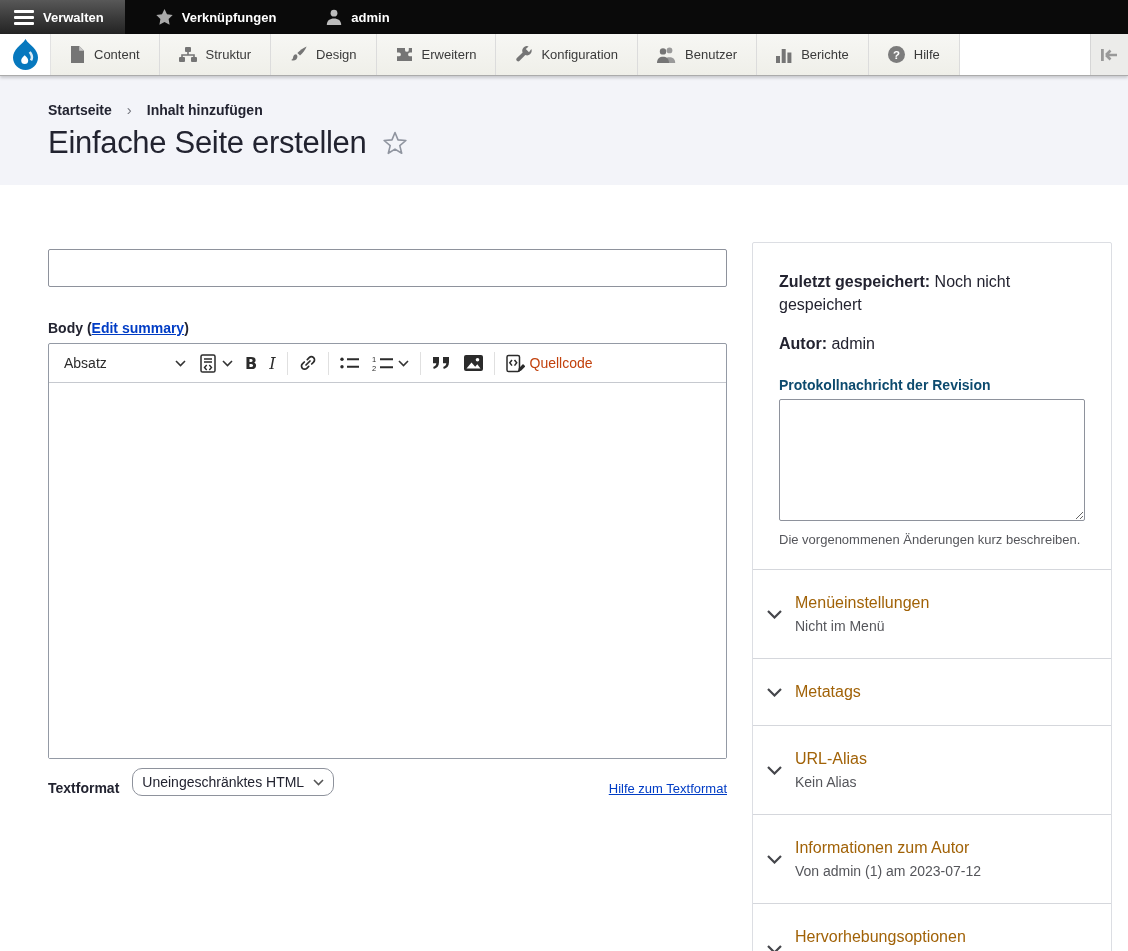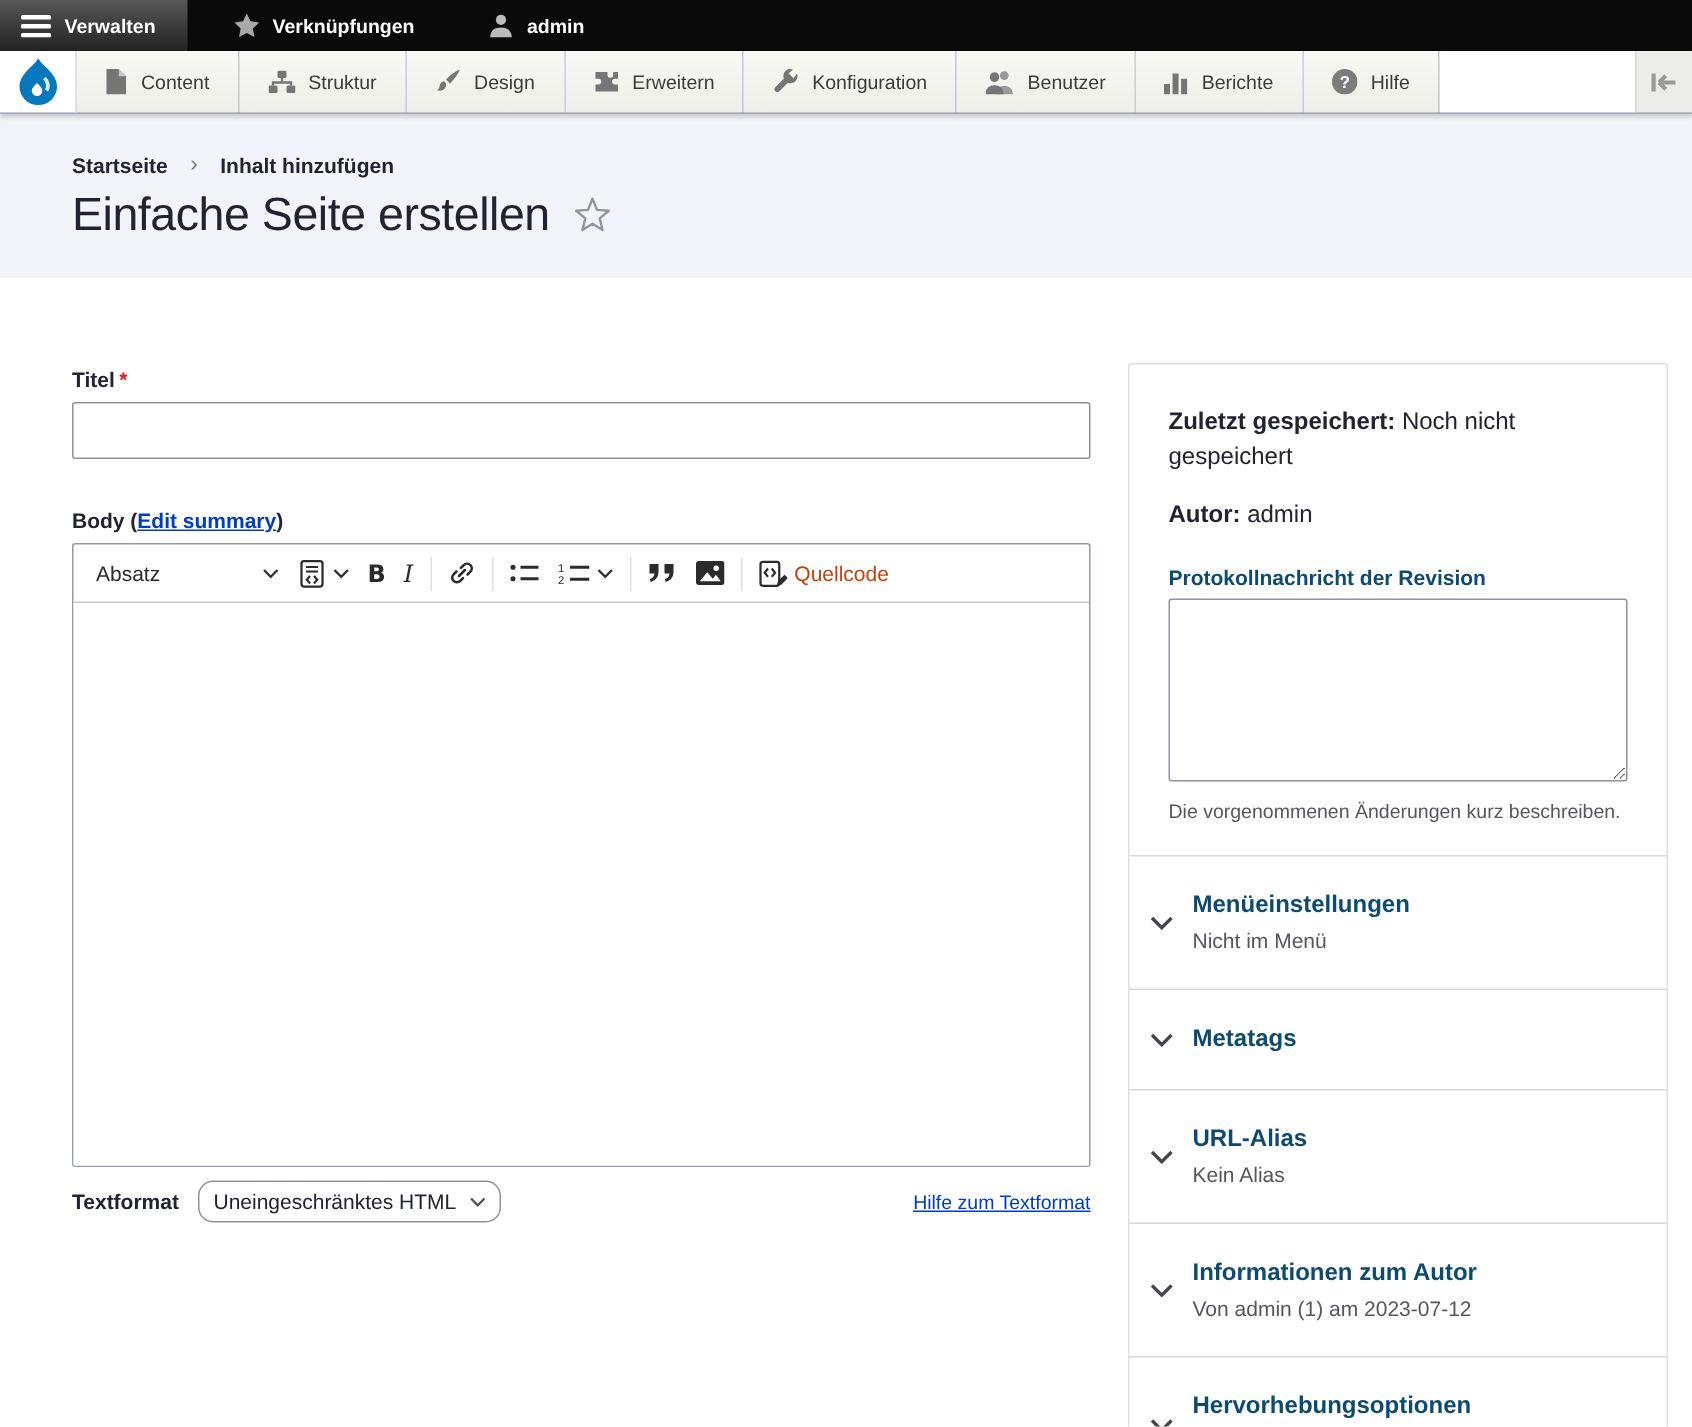--- a/index.html
+++ b/index.html
@@ -47,38 +47,38 @@
   .ck-item{display:flex;align-items:center;gap:5px;padding:5px 6px;color:#2b2b2b;border-radius:2px;cursor:pointer}
   .ck-dd-label{font-size:14px;color:#2b2b2b}
   .ck-paragraph{width:122px;justify-content:space-between;padding:5px 8px}
   .ck-sep{width:1px;height:23px;background:#e0e0e0;margin:0 5px;flex:0 0 1px}
   .ck-bold{font-weight:800;font-size:16px;font-family:"DejaVu Sans",sans-serif}
   .ck-italic{font-style:italic;font-size:16px;font-family:"DejaVu Serif",serif}
   .ck-source-label{font-size:14px;color:#c2410c}
   .ck-content{height:375px;background:#fff;cursor:text}
 
   
-  .format-row{display:flex;align-items:center;margin-top:9px}
+  .format-row{display:flex;align-items:flex-end;margin-top:9px}
   .format-label{font-size:14px;font-weight:700;margin-right:13px}
   .format-select{display:flex;align-items:center;gap:9px;border:1px solid #8e929c;border-radius:10px;
                  height:26px;padding:0 9px;font-size:14px;color:#222330;background:#fff;cursor:pointer}
   .format-help{margin-left:auto;font-size:13px;color:#003cc5;text-decoration:underline;cursor:pointer}
 
   
   .sidebar{width:360px;flex:0 0 360px;box-sizing:border-box;border:1px solid #dcdee3;background:#fff;border-radius:2px}
   .sb-meta{padding:27px 26px 0;font-size:16px;color:#232330}
   .sb-meta p{margin:0 0 16px;line-height:23px}
   .sb-rev{padding:6px 26px 22px}
   .sb-rev-label{font-size:14px;font-weight:700;color:#0c4a6e;margin-bottom:6px}
   .sb-textarea{box-sizing:border-box;width:100%;height:122px;border:1px solid #8e929c;border-radius:2px;
                resize:vertical;font-family:"Liberation Sans",sans-serif;font-size:14px;padding:8px}
   .sb-desc{font-size:13px;color:#55565b;margin-top:7px}
   .acc{border-top:1px solid #d5d7dc;padding:24px 20px 24px 12px;display:flex;gap:12px;align-items:center;cursor:pointer}
   .acc-chev{width:18px;flex:0 0 18px;display:flex;justify-content:center}
-  .acc-title{font-size:16px;font-weight:700;color:#0c4a6e}
+  .acc-title{font-size:16px;font-weight:400;color:#a16207}
   .acc-summary{font-size:14px;color:#55565b;margin-top:6px}
   .acc-last{align-items:flex-start;padding-bottom:60px}
   .acc-last .acc-chev{margin-top:17px}
 </style>
 </head>
 <body>
 
 <div class="admin-bar">
   <div class="ab-item ab-manage">
     <span>
@@ -226,23 +226,20 @@
       <svg width="26" height="25" viewBox="0 0 26 25">
           <path d="M13 1.5l3 7.4 7.9.6-6.1 5.1 1.9 7.7-6.7-4.2-6.7 4.2 1.9-7.7-6.1-5.1 7.9-.6z" fill="none" stroke="#9095a0" stroke-width="1.6" stroke-linejoin="round"></path>
         </svg>
     </span>
   </div>
 </div>
 
 <div class="main">
 
   <div class="left-col">
-    <div class="field-label" style="margin-top:3px">
-      <span>Titel</span><span class="required">*</span>
-    </div>
     <input class="title-input" type="text" value="" style="">
 
     <div class="body-label">
       <span>Body (</span><span class="inline-link">Edit summary</span><span>)</span>
     </div>
 
     <div class="editor">
       <div class="ck-toolbar">
         <div class="ck-item ck-paragraph">
           <span class="ck-dd-label">Absatz</span>

